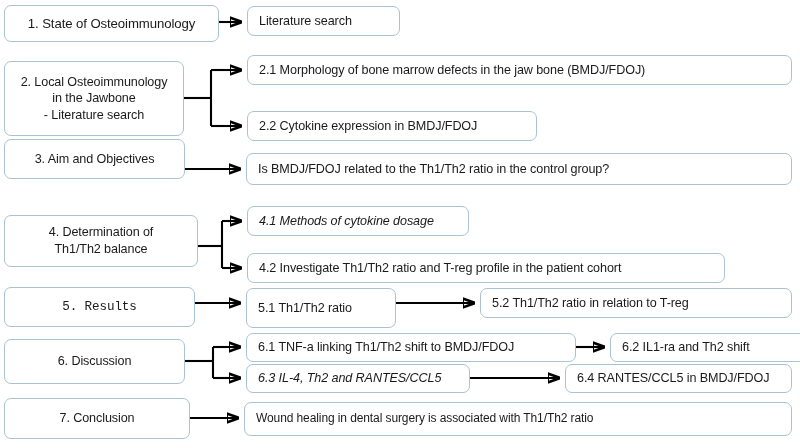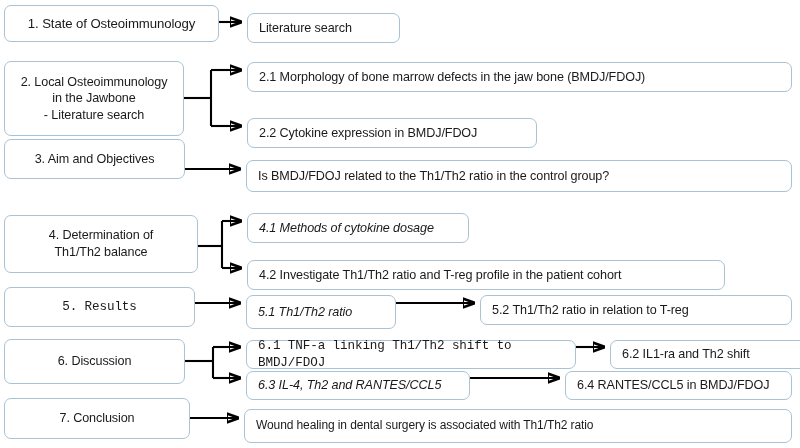--- a/index.html
+++ b/index.html
@@ -31,24 +31,23 @@
     line-height: 1.32;
     letter-spacing: -0.1px;
     white-space: pre-line;
   }
   .node.left {
     justify-content: center;
     text-align: center;
   }
   .node.right {
     justify-content: flex-start;
-    text-align: left;
+    text-align: center;
     padding-left: 11px;
     padding-right: 8px;
-    margin-top: 7px;
   }
   .node.stage1 { font-size: 13.2px; }
   .connector {
     position: absolute;
     pointer-events: none;
     overflow: visible;
   }
   .connector path,
   .connector line {
     stroke: #000000;
@@ -129,45 +128,45 @@
     <span>2.2 Cytokine expression in BMDJ/FDOJ</span>
   </div>
 
   <div class="node left" style="left:4px; top:139px; width:181px; height:40px;">
     <span>3. Aim and Objectives</span>
   </div>
   <div class="node right" style="left:246px; top:153px; width:546px; height:32px;">
     <span>Is BMDJ/FDOJ related to the Th1/Th2 ratio in the control group?</span>
   </div>
 
-  <div class="node left" style="left:4px; top:215px; width:194px; height:58px;">
+  <div class="node left" style="left:4px; top:215px; width:194px; height:52px;">
     <span>4. Determination of
 Th1/Th2 balance</span>
   </div>
   <div class="node right" style="left:247px; top:206px; width:222px; height:30px;font-style:italic;">
     <span>4.1  Methods of cytokine dosage</span>
   </div>
   <div class="node right" style="left:247px; top:253px; width:478px; height:30px;">
     <span>4.2 Investigate Th1/Th2 ratio and T-reg profile in the patient cohort</span>
   </div>
 
   <div class="node left" style="left:4px; top:287px; width:191px; height:40px;font-family:Liberation Mono, monospace;">
     <span>5. Results</span>
   </div>
-  <div class="node right" style="left:246px; top:288px; width:150px; height:34px;font-style:italic;">
+  <div class="node right" style="left:246px; top:288px; width:150px; height:40px;">
     <span>5.1  Th1/Th2 ratio</span>
   </div>
   <div class="node right" style="left:480px; top:288px; width:312px; height:30px;">
     <span>5.2  Th1/Th2 ratio in relation to T-reg</span>
   </div>
 
   <div class="node left" style="left:4px; top:339px; width:181px; height:45px;align-items:center;">
     <span>6. Discussion</span>
   </div>
-  <div class="node right" style="left:246px; top:333px; width:330px; height:29px;font-family:Liberation Mono, monospace;">
+  <div class="node right" style="left:246px; top:333px; width:330px; height:29px;">
     <span>6.1 TNF-a linking Th1/Th2 shift to BMDJ/FDOJ</span>
   </div>
   <div class="node right" style="left:610px; top:333px; width:196px; height:29px;">
     <span>6.2 IL1-ra and Th2 shift</span>
   </div>
   <div class="node right" style="left:246px; top:364px; width:224px; height:29px;font-style:italic;">
     <span>6.3 IL-4, Th2  and RANTES/CCL5</span>
   </div>
   <div class="node right" style="left:565px; top:364px; width:227px; height:29px;">
     <span>6.4 RANTES/CCL5  in BMDJ/FDOJ</span>

